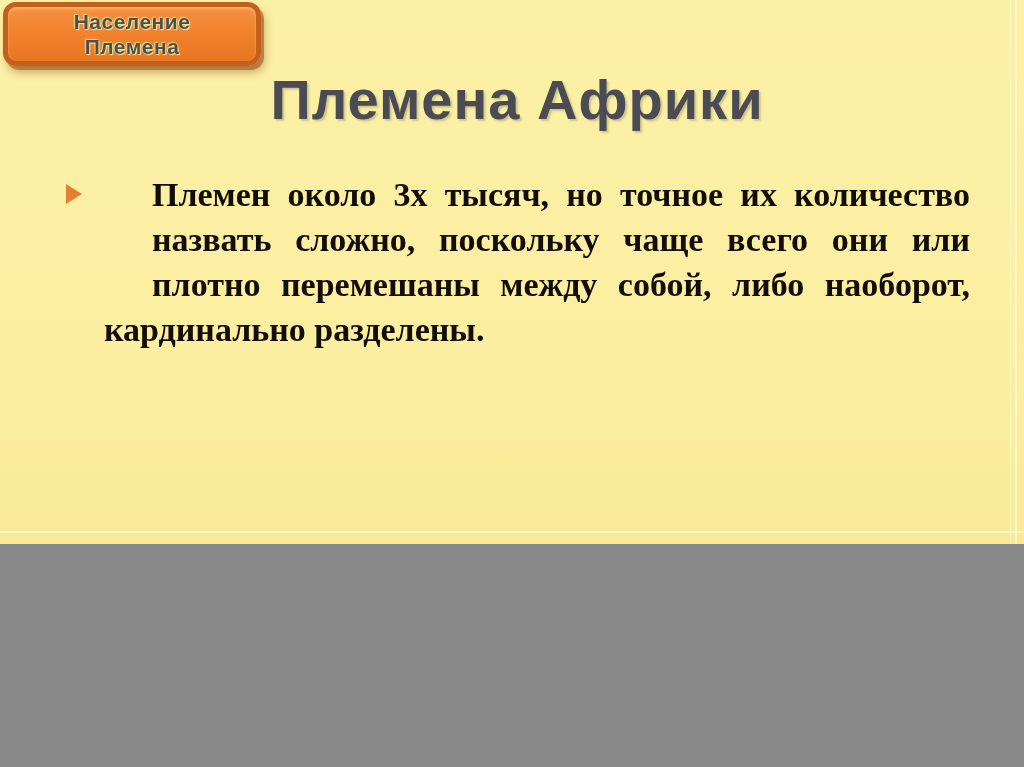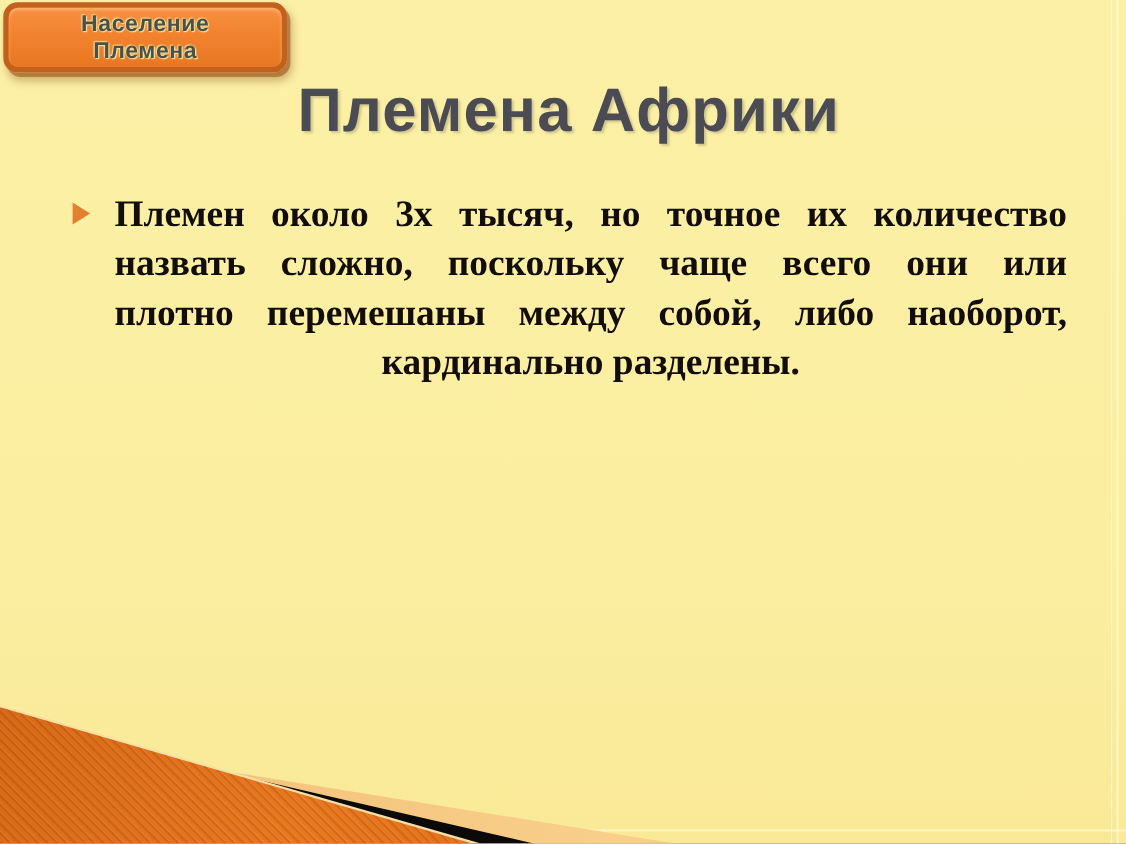--- a/index.html
+++ b/index.html
@@ -1,18 +1,18 @@
 <!DOCTYPE html>
 <html><head>
 <meta charset="utf-8">
 <style>
   html,body{margin:0;padding:0;background:#888;}
   #slide{
     position:relative;
-    width:1024px;height:767px;
+    width:1024px;height:544px;
     overflow:hidden;
     background:linear-gradient(180deg,#FCF0A6 0%,#FBEEA0 70%,#F9E997 100%);
     font-family:"Liberation Sans",sans-serif;
   }
   
   .frame-line{position:absolute;background:rgba(255,252,215,0.65);z-index:1;}
   .frame-v1{top:0;bottom:0;right:7px;width:2px;}
   .frame-v2{top:0;bottom:0;right:13px;width:1px;}
   .frame-h1{left:0;right:0;bottom:11px;height:2px;}
 
@@ -76,22 +76,22 @@
   }
   .bullet-item{position:relative;margin-bottom:22px;}
   .bullet-marker{
     position:absolute;left:-38px;top:12px;
     width:0;height:0;
     border-left:16px solid #E48130;
     border-top:10px solid transparent;
     border-bottom:10px solid transparent;
   }
   .line{white-space:nowrap;height:45px;}
-  .line.spread{text-align:justify;text-align-last:justify;white-space:normal;}
-  .line.left{text-align:center;}
+  .line.spread{text-align:justify;text-align-last:justify;white-space:normal;margin-left:48px;}
+  .line.left{text-align:left;}
 </style>
 </head>
 <body>
 
 <div id="slide">
 
   <div class="frame-line frame-v1"></div>
   <div class="frame-line frame-v2"></div>
   <div class="frame-line frame-h1"></div>
 

